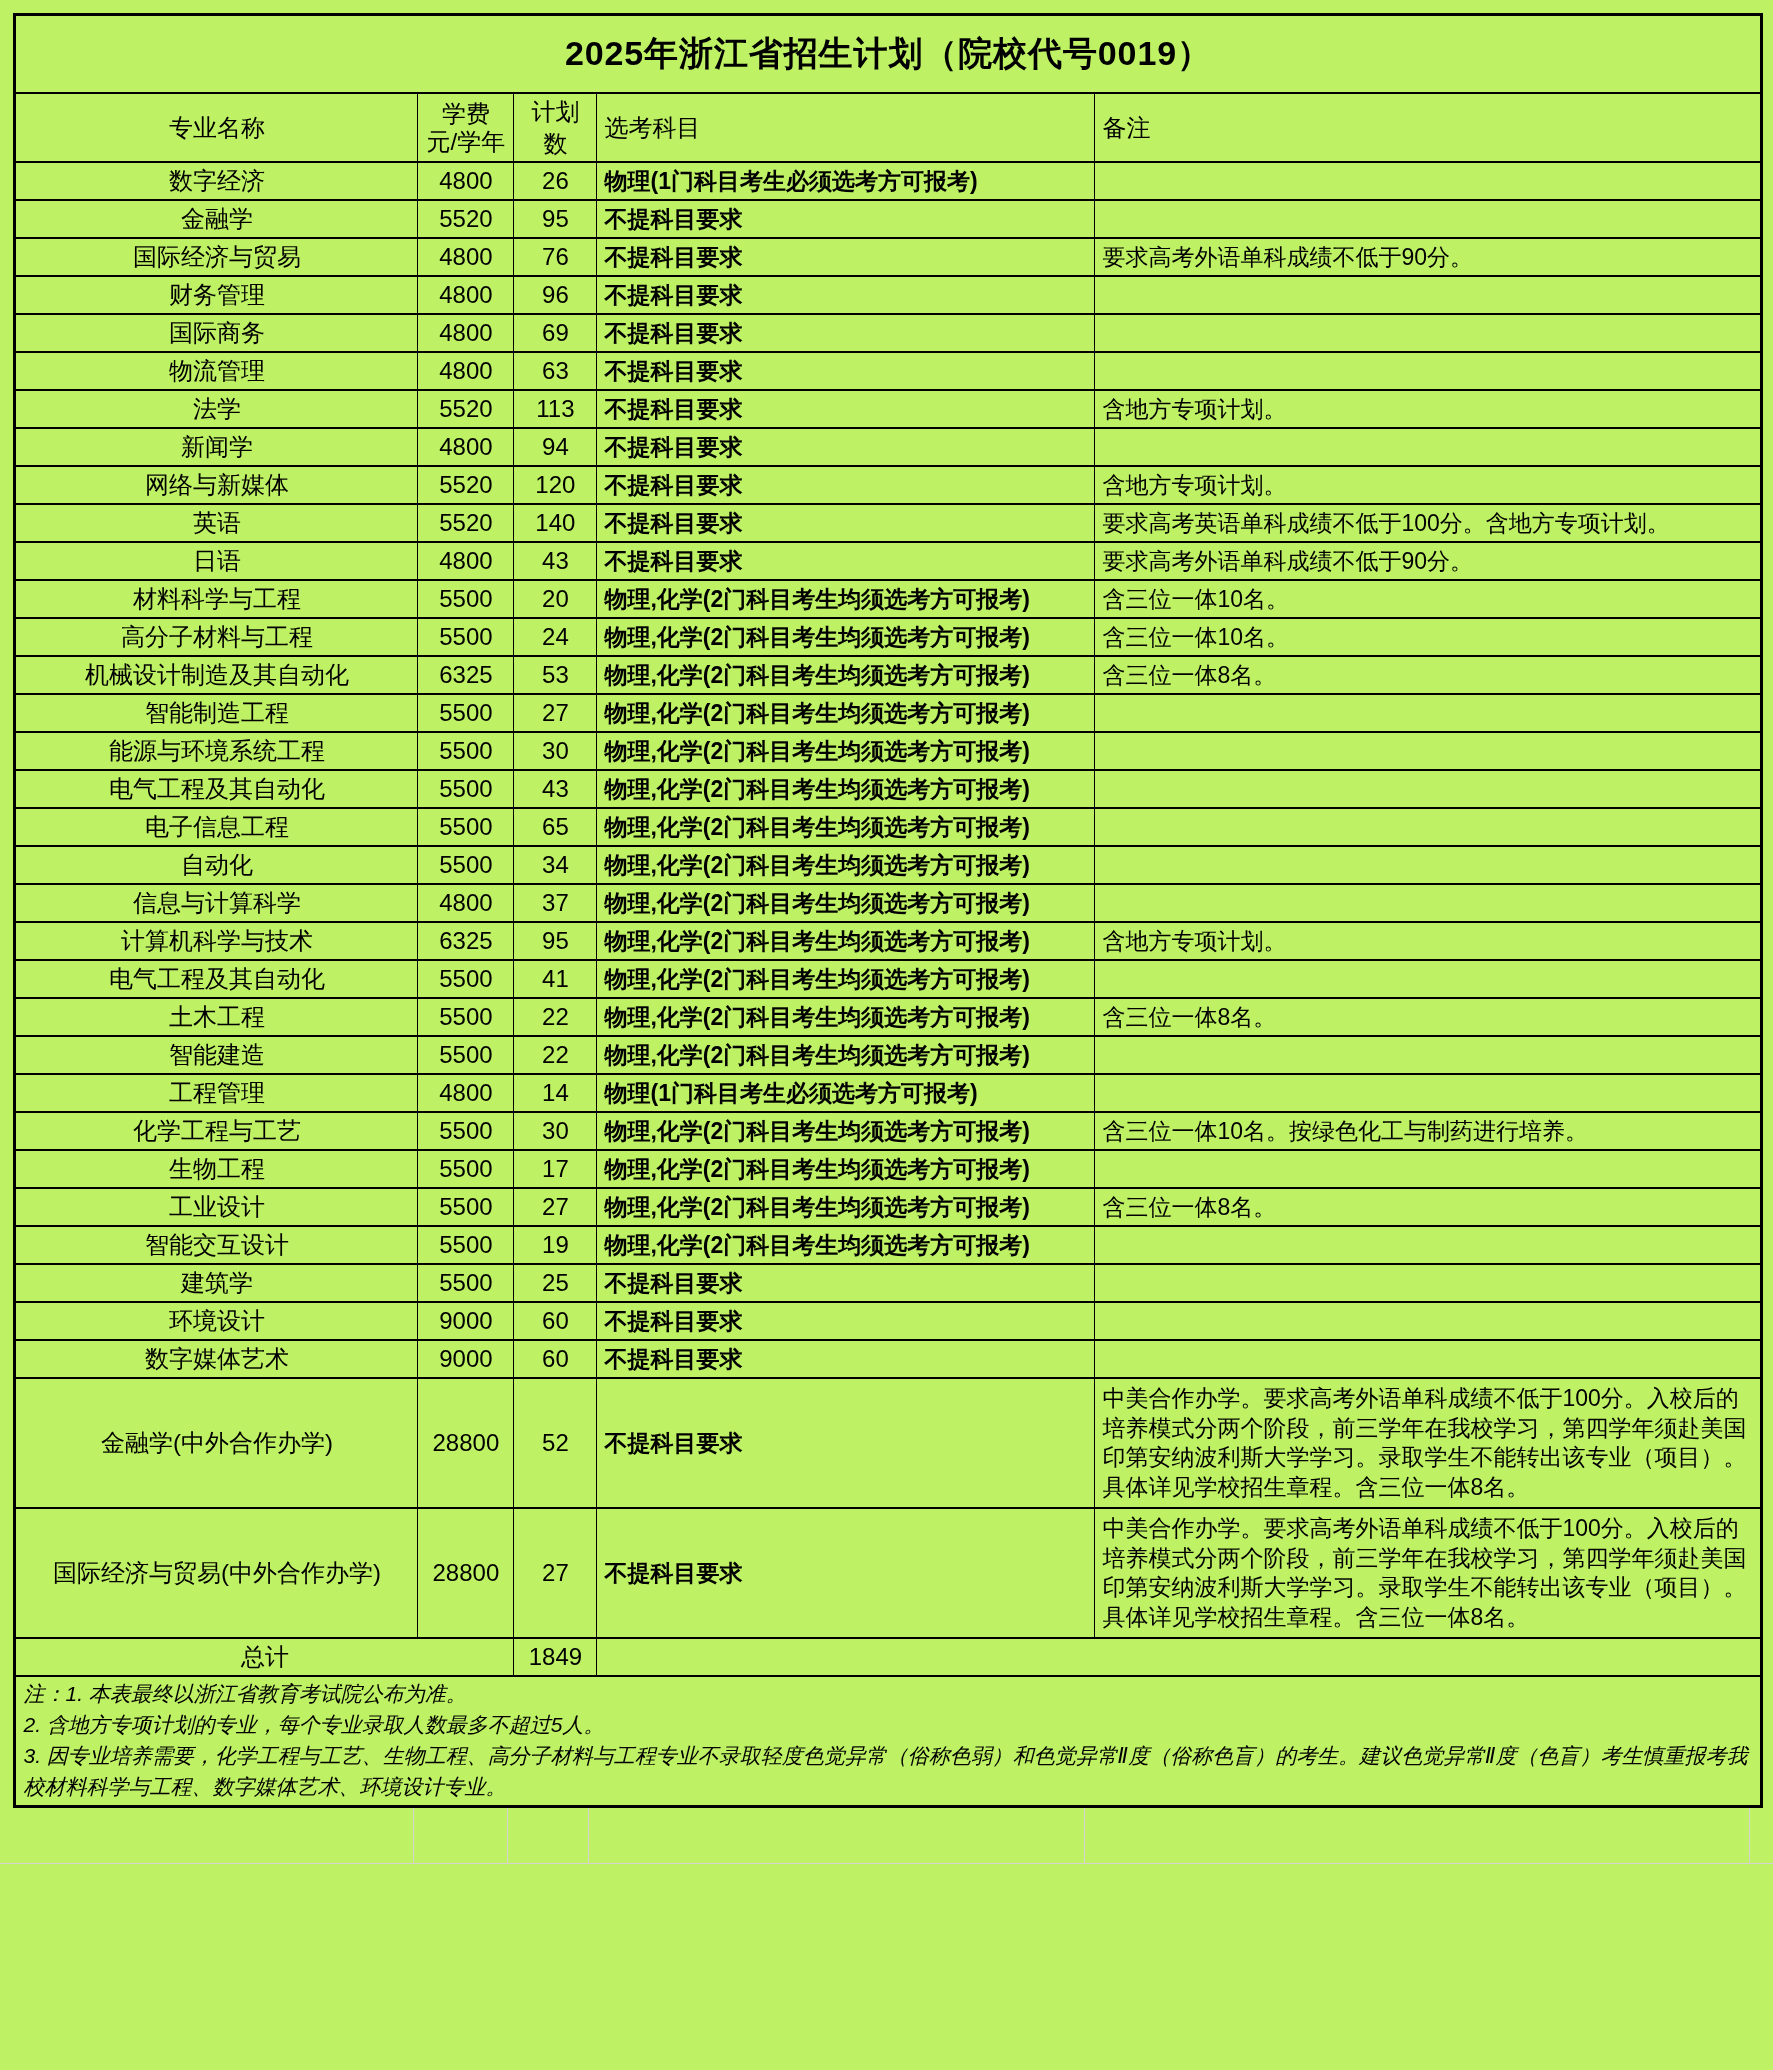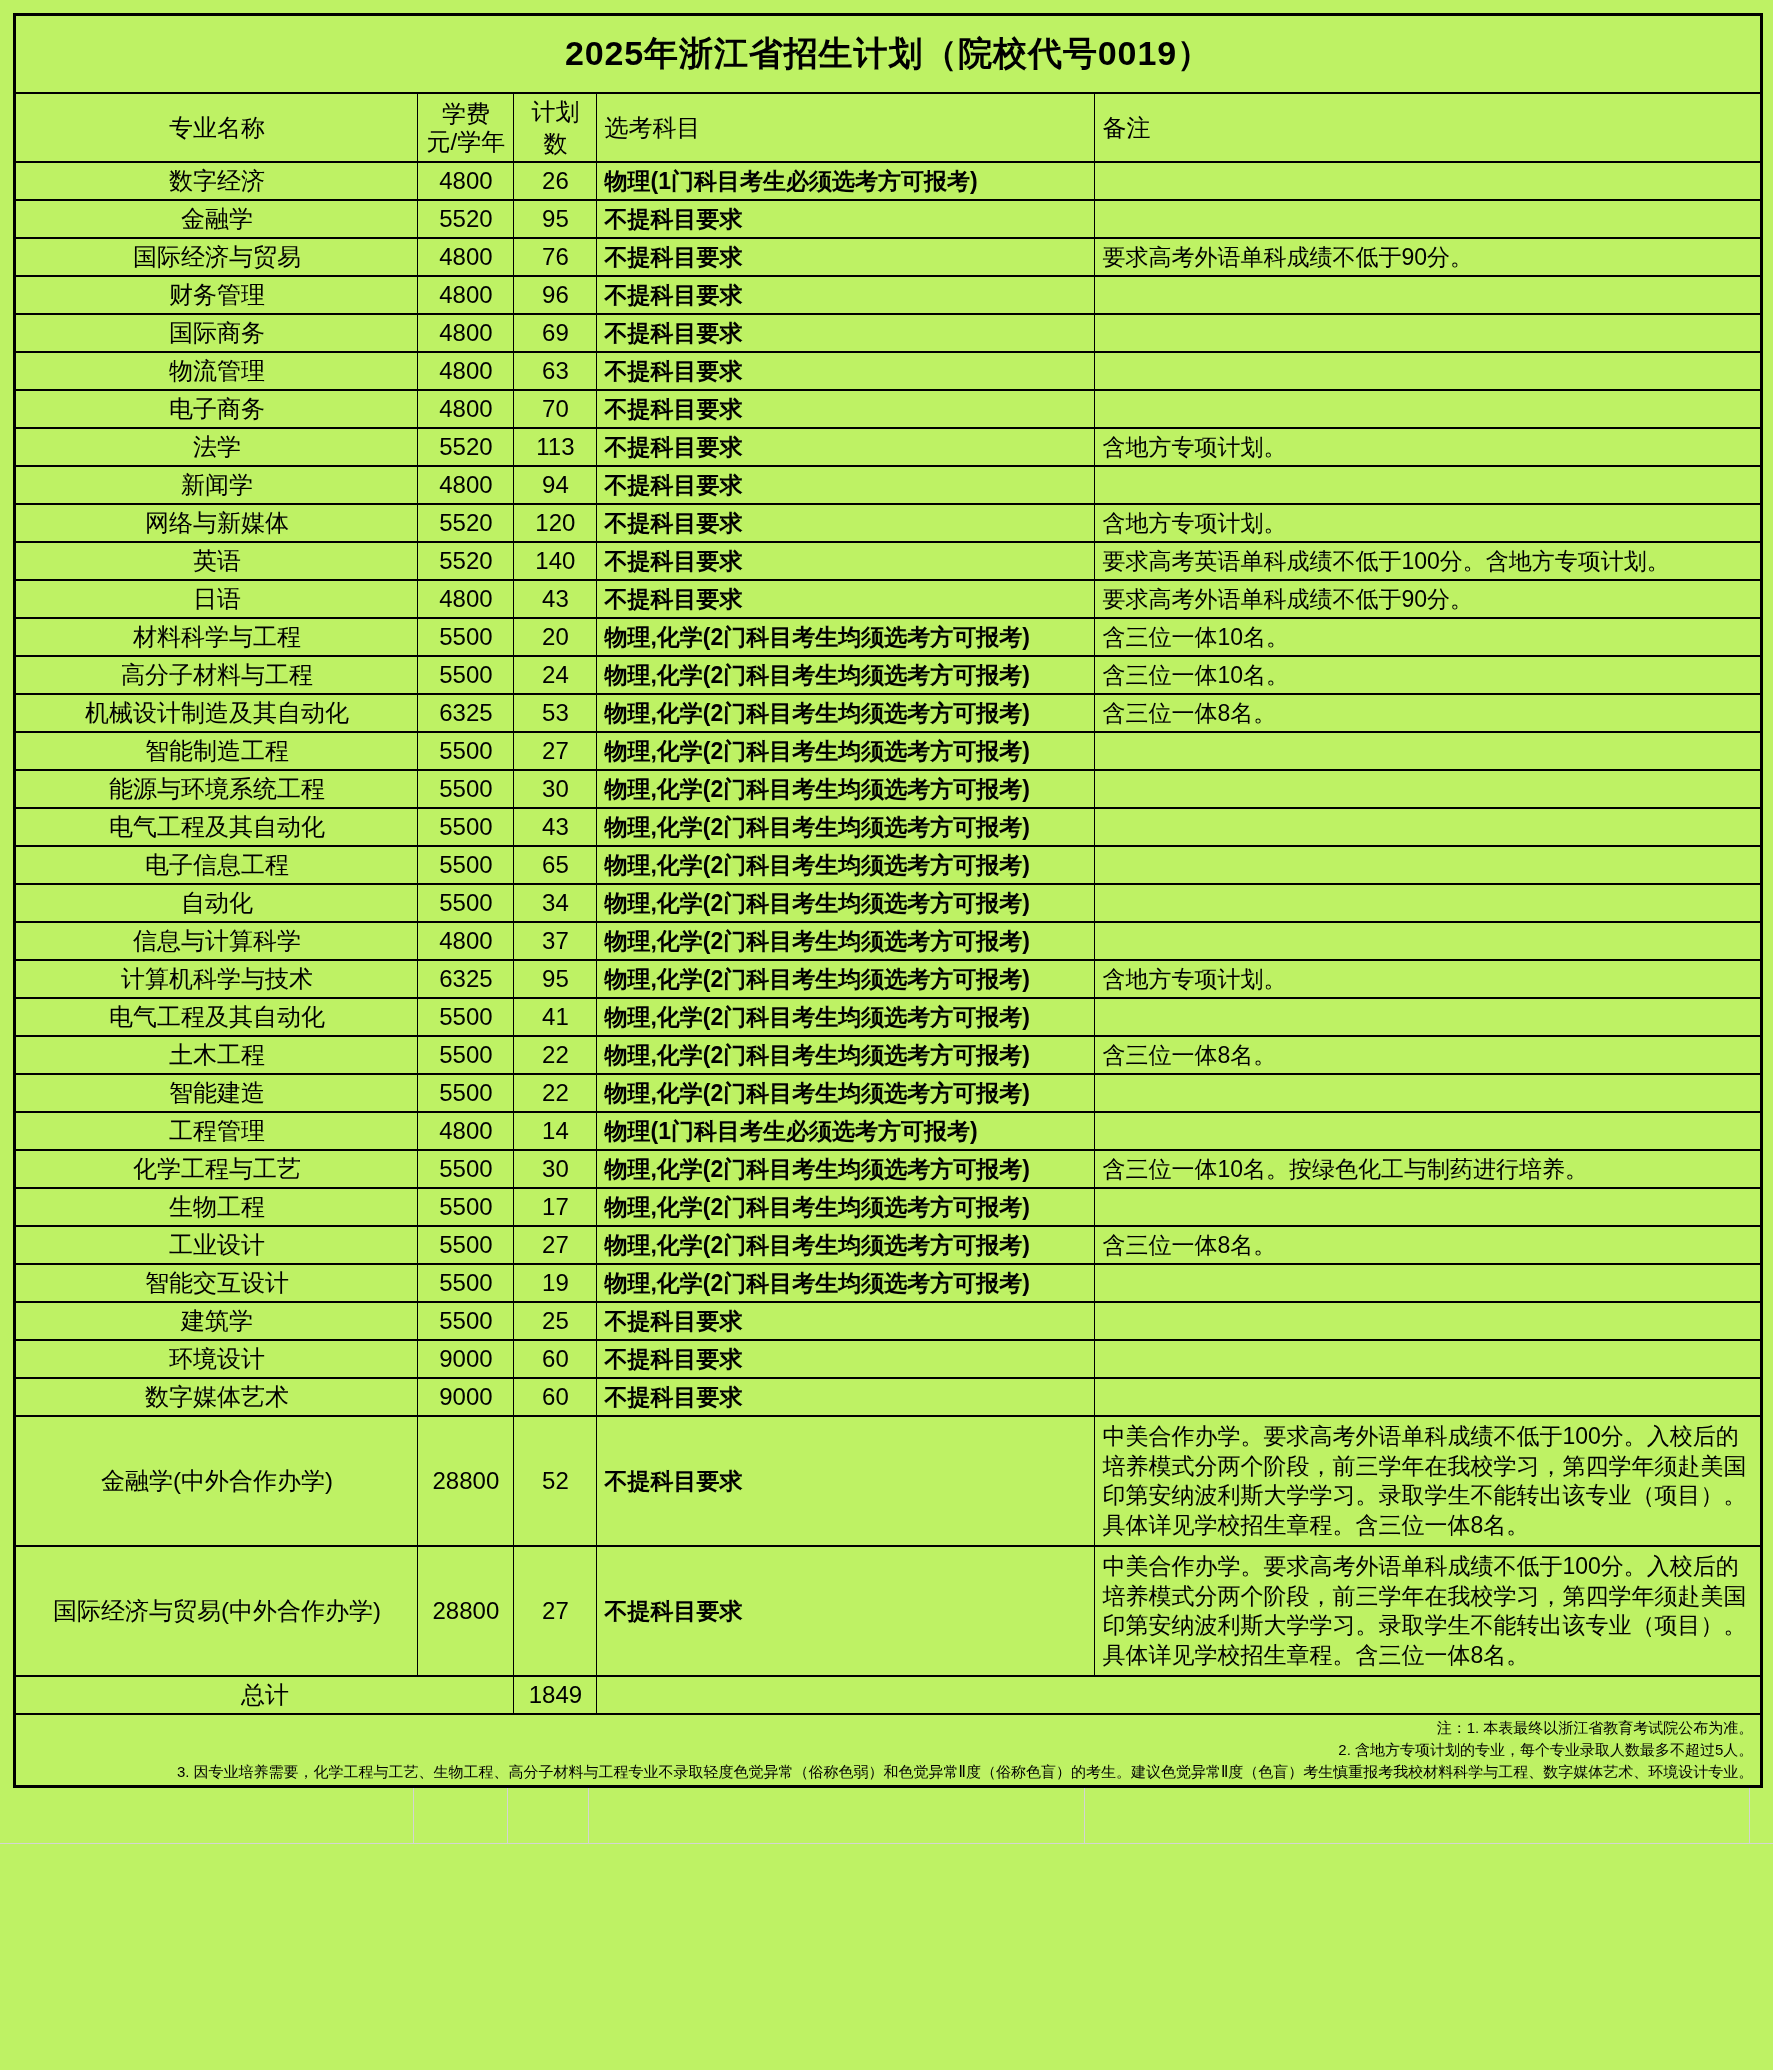--- a/index.html
+++ b/index.html
@@ -46,25 +46,26 @@
   .c-fee   { text-align:center;margin-top:40px; }
   .c-count { text-align:center; }
   .c-subj  { text-align:left;font-weight:bold; }
   .c-remark{ text-align:left; }
   th.c-subj, th.c-remark { text-align:left; }
   .row td { height:38px; font-size:24px; }
   .row td.c-subj, .row td.c-remark { font-size:23px; line-height:1.3; }
   .row.tall td { height:130px; }
   .total-row td { height:38px; font-size:24px; }
   .notes {
-    font-size:15px;
+    font-size:21px;
     line-height:1.47;
-    text-align:right;
+    text-align:left;
     vertical-align:top;
     padding:5.3px 9px 9px 9px;
+    font-style:italic;
   }
   .ghost-row {
     position:relative;
     margin-left:-13.4px;
     width:1773px;
     height:55px;
     display:flex;
     border-bottom:1.8px solid #d4d4d4;
   }
   .ghost-row .g { height:100%; border-right:1.8px solid #d4d4d4; box-sizing:border-box; }
@@ -135,27 +136,20 @@
           <td class="c-remark"></td>
         </tr>
         <tr class="row">
           <td class="c-name">物流管理</td>
           <td class="c-fee">4800</td>
           <td class="c-count">63</td>
           <td class="c-subj">不提科目要求</td>
           <td class="c-remark"></td>
         </tr>
         <tr class="row">
-          <td class="c-name">电子商务</td>
-          <td class="c-fee">4800</td>
-          <td class="c-count">70</td>
-          <td class="c-subj">不提科目要求</td>
-          <td class="c-remark"></td>
-        </tr>
-        <tr class="row">
           <td class="c-name">法学</td>
           <td class="c-fee">5520</td>
           <td class="c-count">113</td>
           <td class="c-subj">不提科目要求</td>
           <td class="c-remark">含地方专项计划。</td>
         </tr>
         <tr class="row">
           <td class="c-name">新闻学</td>
           <td class="c-fee">4800</td>
           <td class="c-count">94</td>

